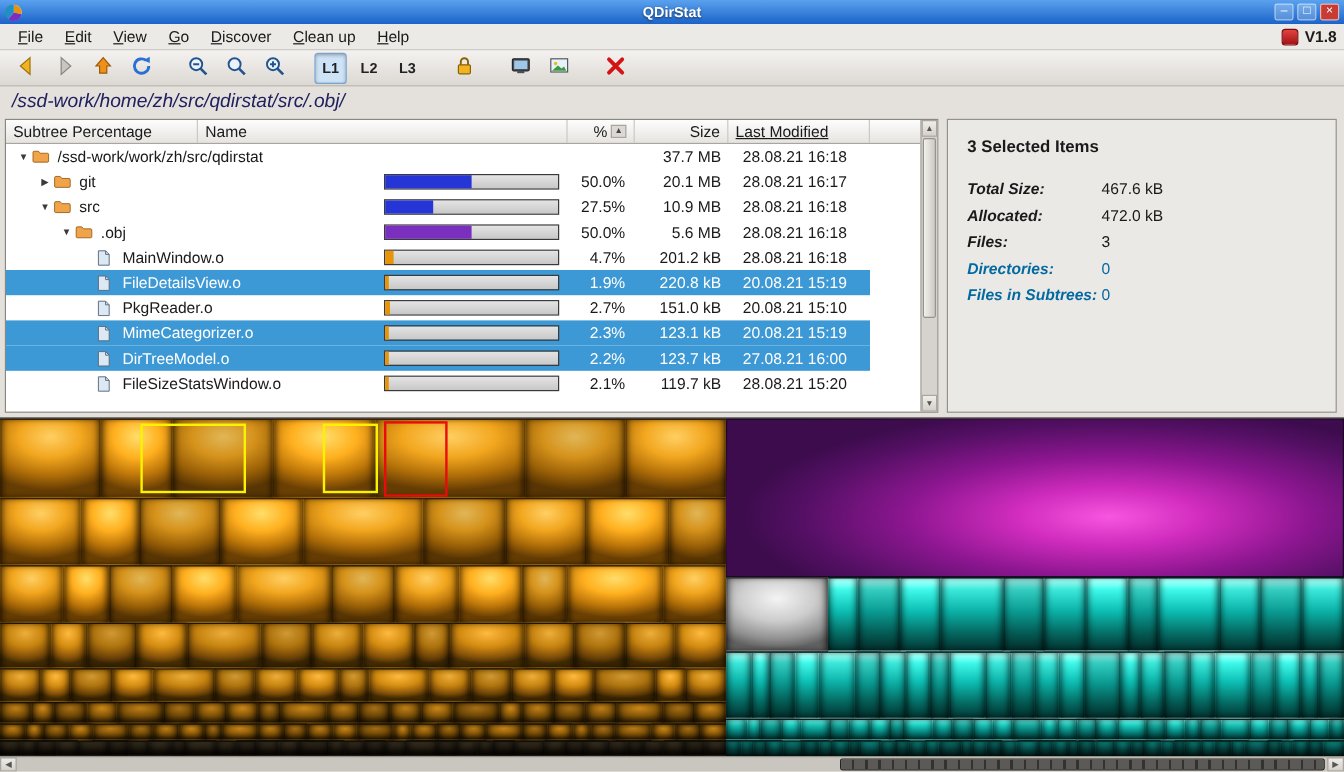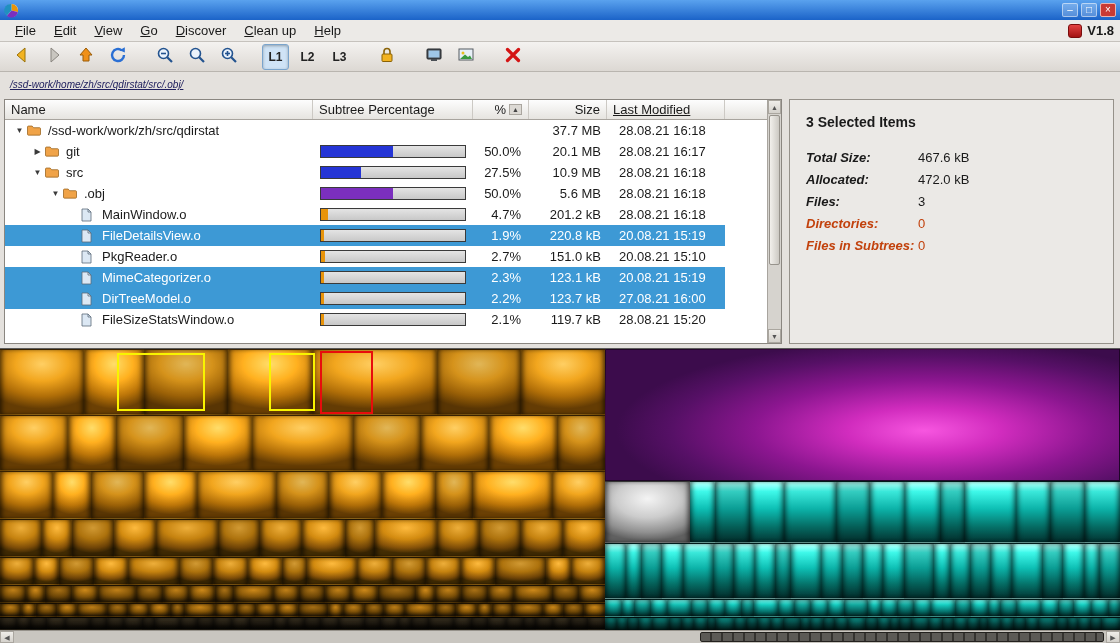--- a/index.html
+++ b/index.html
@@ -25,21 +25,21 @@
 
   
   .toolbar { height:30px; background:linear-gradient(#f4f2f0,#dcd8d3); border-bottom:1px solid #b9b5af; display:flex; align-items:center; gap:5px; padding:0 8px; flex:0 0 auto; }
   .tool-btn { width:27px; height:26px; display:flex; align-items:center; justify-content:center; border-radius:3px; border:1px solid transparent; }
   .tool-btn.pressed { background:#cfe3f6; border-color:#7aa4cc; box-shadow:inset 0 1px 3px rgba(0,0,0,.3); }
   .ltext { font-weight:bold; font-size:12px; color:#222; }
   .tool-gap { width:10px; }
 
   
   .pathrow { height:25px; display:flex; align-items:center; padding:0 10px; flex:0 0 auto; }
-  .path { font-style:italic; text-decoration:underline; color:#20205e; font-size:10px; }
+  .path { font-style:italic; color:#20205e; font-size:16px; }
 
   
   .content { height:251px; display:flex; gap:7px; padding:2px 6px 4px 4px; flex:0 0 auto; }
   .tree-wrap { width:778px; background:#fff; border:1px solid #8a8680; display:flex; }
   .tree-main { flex:1; display:flex; flex-direction:column; overflow:hidden; }
   .thead { display:flex; height:20px; background:linear-gradient(#fdfdfd,#e6e4e0); border-bottom:1px solid #a8a49e; }
   .th { padding:2px 6px; border-right:1px solid #ccc9c4; white-space:nowrap; overflow:hidden; }
   .c-name { width:308px; }
   .c-bar  { width:160px; }
   .c-pct  { width:56px; text-align:right; display:flex; align-items:center; justify-content:flex-end; gap:3px; }
@@ -67,21 +67,21 @@
   .vscroll { width:14px; background:#d6d3ce; border-left:1px solid #a8a49e; display:flex; flex-direction:column; }
   .vs-btn { height:14px; font-size:7px; line-height:13px; text-align:center; color:#555; background:linear-gradient(#efede9,#d4d1cb); border:1px solid #aaa69f; }
   .vs-track { flex:1; position:relative; }
   .vs-handle { position:absolute; top:1px; left:1px; right:1px; height:150px; background:linear-gradient(90deg,#f2f0ec,#ccc9c3); border:1px solid #97938c; border-radius:2px; }
 
   
   .details { flex:1; background:#ebe9e6; border:1px solid #95918a; padding:12px 16px; }
   .details h2 { font-size:14px; margin:2px 0 20px 0; }
   .field { display:flex; margin-bottom:7px; }
   .f-label { width:112px; font-weight:bold; font-style:italic; flex:0 0 auto; }
-  .field.dim .f-label, .field.dim .f-value { color:#c2410c; }
+  .field.dim .f-label, .field.dim .f-value { color:#0369a1; }
 
   
   .treemap { height:282px; display:flex; position:relative; border-top:1px solid #5a5a5a; background:#111; flex:0 0 auto; }
   .tm-left { width:605px; display:flex; flex-direction:column; }
   .tm-left .tm-band:last-child { flex:1; }
   .tm-right { width:515px; display:flex; flex-direction:column; }
   .tm-right-bands { flex:1; display:flex; flex-direction:column; }
   .tm-band { display:flex; flex:0 0 auto; }
   .tile { flex:1; border:1px solid rgba(0,0,0,.45); box-shadow:inset 3px 0 5px -2px rgba(0,0,0,.6), inset -3px 0 5px -2px rgba(0,0,0,.6); }
   .tm-band .tile:nth-child(2n)   { filter:brightness(1.07); }
@@ -107,20 +107,21 @@
   .hs-btn.right { right:0; }
   .hs-handle { position:absolute; top:1px; bottom:1px; left:700px; width:404px; border:1px solid #23211e; border-radius:2px;
     background:repeating-linear-gradient(90deg, #5c5a56 0 9px, #34322f 9px 11px); }
 </style>
 </head>
 <body>
 
 <div class="window">
 
   <div class="titlebar">
+    <span class="title">QDirStat</span>
     <span class="app-icon">
       <svg viewBox="0 0 16 16" width="15" height="15">
         <circle cx="8" cy="8" r="7" fill="#f0f0f0"></circle>
         <path d="M8 8 L8 1 A7 7 0 0 1 14.8 9.5 Z" fill="#e8940a"></path>
         <path d="M8 8 L14.8 9.5 A7 7 0 0 1 3 13.5 Z" fill="#7b2fbe"></path>
         <path d="M8 8 L3 13.5 A7 7 0 0 1 8 1 Z" fill="#2090c0"></path>
       </svg>
     </span>
     <span class="tb-buttons">
       <span class="tb-btn">–</span>
@@ -228,22 +229,22 @@
   </div>
 
   <div class="pathrow">
     <span class="path">/ssd-work/home/zh/src/qdirstat/src/.obj/</span>
   </div>
 
   <div class="content">
     <div class="tree-wrap">
       <div class="tree-main">
         <div class="thead">
+          <div class="th c-bar">Subtree Percentage</div>
           <div class="th c-name">Name</div>
-          <div class="th c-bar">Subtree Percentage</div>
           <div class="th c-pct">
             <span>%</span>
             <span class="sort-box">▲</span>
           </div>
           <div class="th c-size">Size</div>
           <div class="th c-mod">Last Modified</div>
           <div class="th c-fill"></div>
         </div>
         <div class="rows">
   <div class="row">

